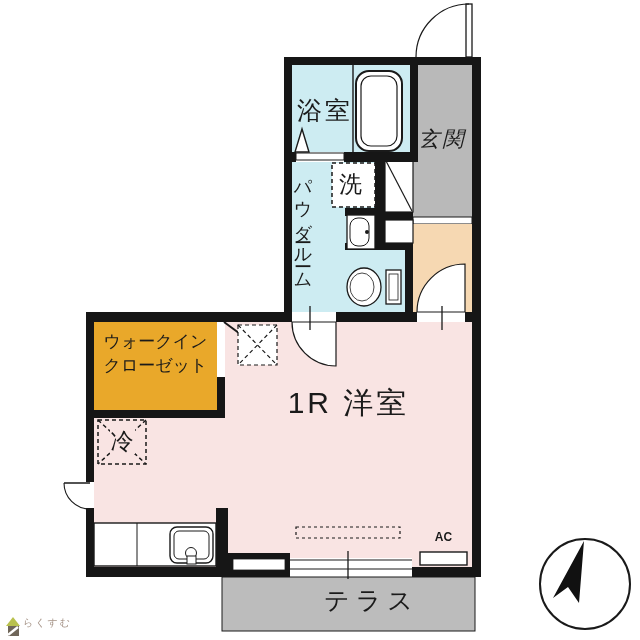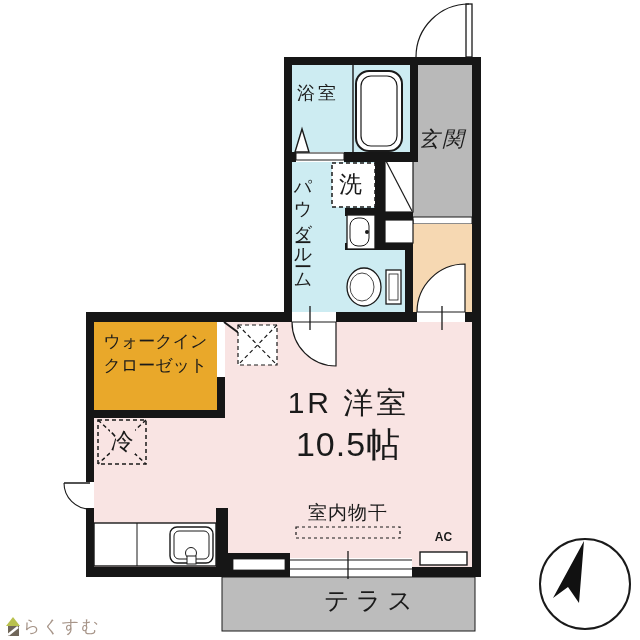--- a/index.html
+++ b/index.html
@@ -2,34 +2,34 @@
 <html style="--wet_area: #cdecf2; --entrance_floor: #b9b9b9; --hallway: #f6d8b2; --closet: #e9a82a; --room: #f9e4e3; --terrace_floor: #bcbcbc; --wall: #161616; --logo_text: #a79589; --logo_roof: #b9c14e; --logo_body: #6f6659;"><head>
 <meta charset="utf-8">
 <style>
   html,body{margin:0;padding:0;background:#ffffff;}
   .canvas{
     position:relative;width:640px;height:640px;background:#ffffff;overflow:hidden;
     font-family:"Liberation Sans","DejaVu Sans",sans-serif;color:#1a1a1a;
   }
   svg{position:absolute;left:0;top:0;}
   .lbl{position:absolute;white-space:nowrap;line-height:1.05;color:#1a1a1a;}
-  .lbl-bathroom{left:297px;top:84px;font-size:18px;letter-spacing:3px;}
+  .lbl-bathroom{left:297px;top:97px;font-size:25px;letter-spacing:3px;}
   .lbl-powder{left:293px;top:166px;font-size:18px;writing-mode:vertical-rl;text-orientation:upright;letter-spacing:2px;}
   .lbl-laundry{left:339px;top:172px;font-size:23px;}
   .lbl-entrance{left:413px;top:128px;width:59px;text-align:center;font-size:21px;letter-spacing:3px;font-style:italic;}
   .lbl-wic1{left:94px;top:333px;width:123px;text-align:center;font-size:17px;}
   .lbl-wic2{left:94px;top:357px;width:123px;text-align:center;font-size:17px;}
   .lbl-fridge{left:98px;top:429px;width:48px;text-align:center;font-size:23px;}
   .lbl-fridge span{background:var(--room,#f9e4e3);padding:0 1px;}
   .lbl-main1{left:225px;top:387px;width:247px;text-align:center;font-size:30px;letter-spacing:3px;}
   .lbl-main2{left:225px;top:427px;width:247px;text-align:center;font-size:34px;letter-spacing:1px;}
   .lbl-drying{left:296px;top:503px;width:104px;text-align:center;font-size:19px;letter-spacing:1px;}
   .lbl-ac{left:419px;top:531px;width:49px;text-align:center;font-size:12px;font-weight:bold;}
   .lbl-terrace{left:222px;top:587px;width:299px;text-align:center;font-size:25px;letter-spacing:6px;}
-  .lbl-logo{left:23px;top:618px;font-size:17px;letter-spacing:2px;color:var(--logo_text,#a79589);}
+  .lbl-logo{left:23px;top:618px;font-size:10px;letter-spacing:2px;color:var(--logo_text,#a79589);}
 </style>
 </head>
 <body>
 
 <div class="canvas">
 
   <svg width="640" height="640" viewBox="0 0 640 640">
 
     <g>
       <rect x="292" y="64" width="118" height="88" style="fill:var(--wet_area,#cdecf2)"></rect>
@@ -151,19 +151,17 @@
   </svg>
 
   <div class="lbl lbl-bathroom">浴室</div>
   <div class="lbl lbl-powder">パウダールーム</div>
   <div class="lbl lbl-laundry">洗</div>
   <div class="lbl lbl-entrance">玄関</div>
   <div class="lbl lbl-wic1">ウォークイン</div>
   <div class="lbl lbl-wic2">クローゼット</div>
   <div class="lbl lbl-fridge"><span>冷</span></div>
   <div class="lbl lbl-main1">1R 洋室</div>
-  <div class="lbl lbl-main2">10.5帖</div>
-  <div class="lbl lbl-drying">室内物干</div>
   <div class="lbl lbl-ac">AC</div>
   <div class="lbl lbl-terrace">テラス</div>
   <div class="lbl lbl-logo">らくすむ</div>
 
 </div>
 
 </body></html>

